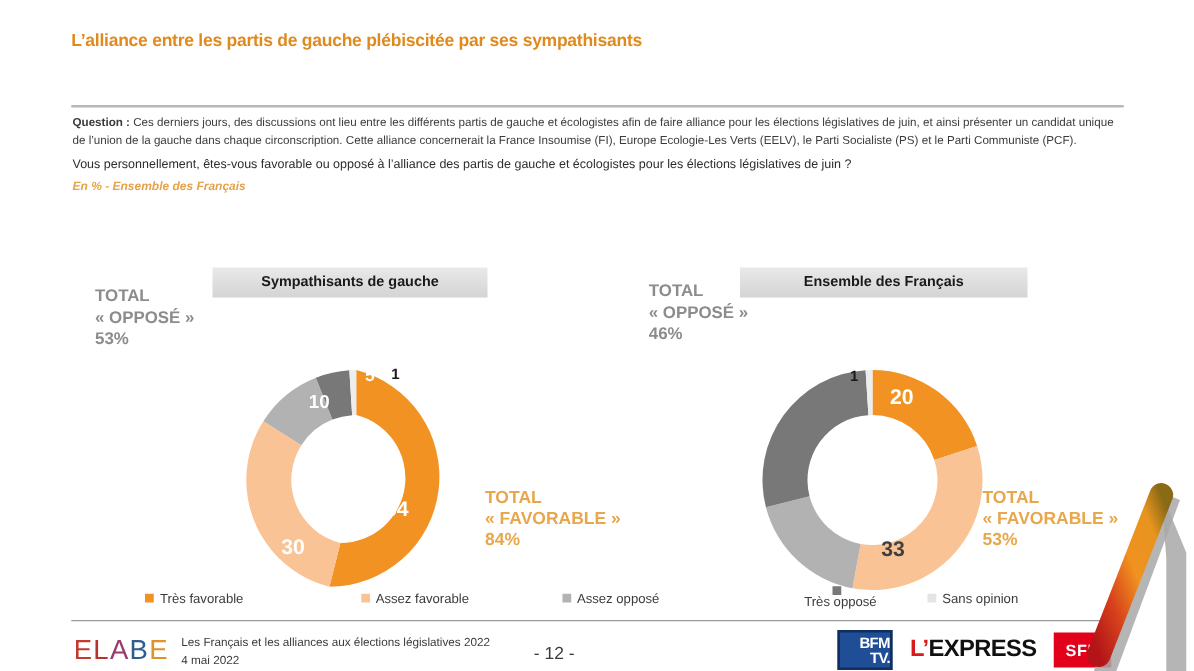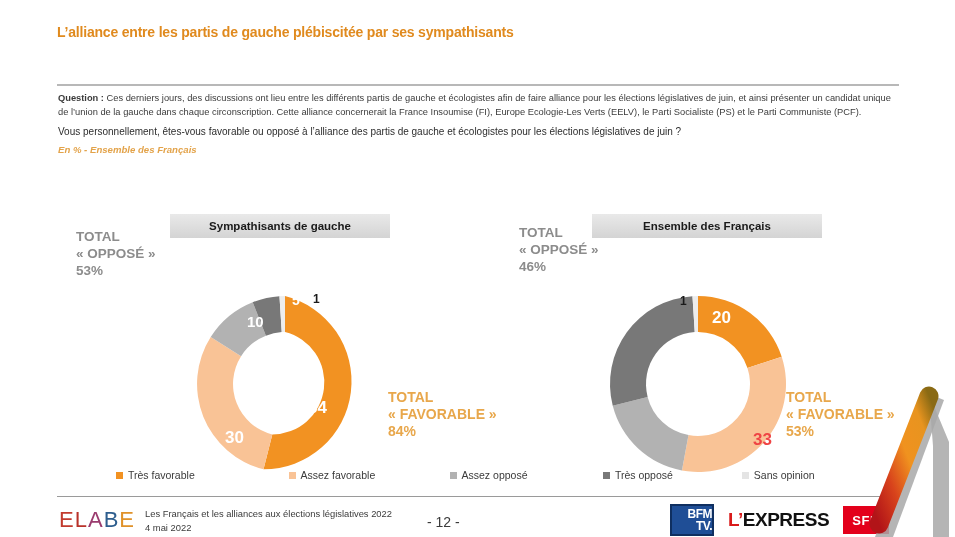--- a/index.html
+++ b/index.html
@@ -57,21 +57,21 @@
   #r-opp{left:519px;top:224px;width:125px;}
   #r-fav{left:786px;top:389px;width:135px;}
 
   
   .legend{position:absolute;left:116px;top:469px;width:760px;display:flex;}
   .legend-item{display:flex;align-items:center;font-size:10.5px;color:#3b3b3b;}
   .legend-item .swatch{width:7px;height:7px;margin-right:5px;display:inline-block;}
   .li0{width:180px;}
   .li1{width:168px;}
   .li2{width:160px;}
-  .li3{width:145px;}
+  .li3{width:145px;flex-direction:column;}
   .li4{width:140px;}
 
   
   .footer{position:absolute;left:57px;top:501px;width:845px;height:36px;}
   .elabe{position:absolute;left:2px;top:6px;font-size:22px;letter-spacing:1px;
          font-family:"Liberation Sans",sans-serif;font-weight:400;}
   .elabe span:nth-child(1){color:#C23B2E;}
   .elabe span:nth-child(2){color:#B9322A;}
   .elabe span:nth-child(3){color:#9A3B6E;}
   .elabe span:nth-child(4){color:#2E5E8E;}
@@ -151,21 +151,21 @@
 
           <path d="M -16.06,86.52 A 88,88 0 0 1 -85.26,21.83 L -50.38,12.90 A 52,52 0 0 0 -9.49,51.12 Z" fill="#B2B2B2"></path>
 
           <path d="M -85.26,21.83 A 88,88 0 0 1 -5.52,-87.83 L -3.26,-51.90 A 52,52 0 0 0 -50.38,12.90 Z" fill="#787878"></path>
 
           <path d="M -5.52,-87.83 A 88,88 0 0 1 0,-88 L 0,-52 A 52,52 0 0 0 -3.26,-51.90 Z" fill="#EDEDED"></path>
         </g>
       </svg>
 
       <div class="seg-label" style="left:212px;top:70px;color:#ffffff;font-size:17px;">20</div>
-      <div class="seg-label" style="left:205px;top:192px;color:#ef4444;font-size:17px;margin-left:48px;">33</div>
+      <div class="seg-label" style="left:205px;top:192px;color:#404040;font-size:17px;">33</div>
       <div class="seg-label" style="left:96px;top:185px;color:#ffffff;font-size:17px;">26</div>
       <div class="seg-label" style="left:119px;top:68px;color:#ffffff;font-size:17px;">20</div>
       <div class="seg-label" style="left:180px;top:56px;color:#1a1a1a;font-size:12px;">1</div>
     </div>
   </div>
 
   <div class="callout opposed" id="l-opp">
     <div>TOTAL</div>
     <div>« OPPOSÉ »</div>
     <div>53%</div>

